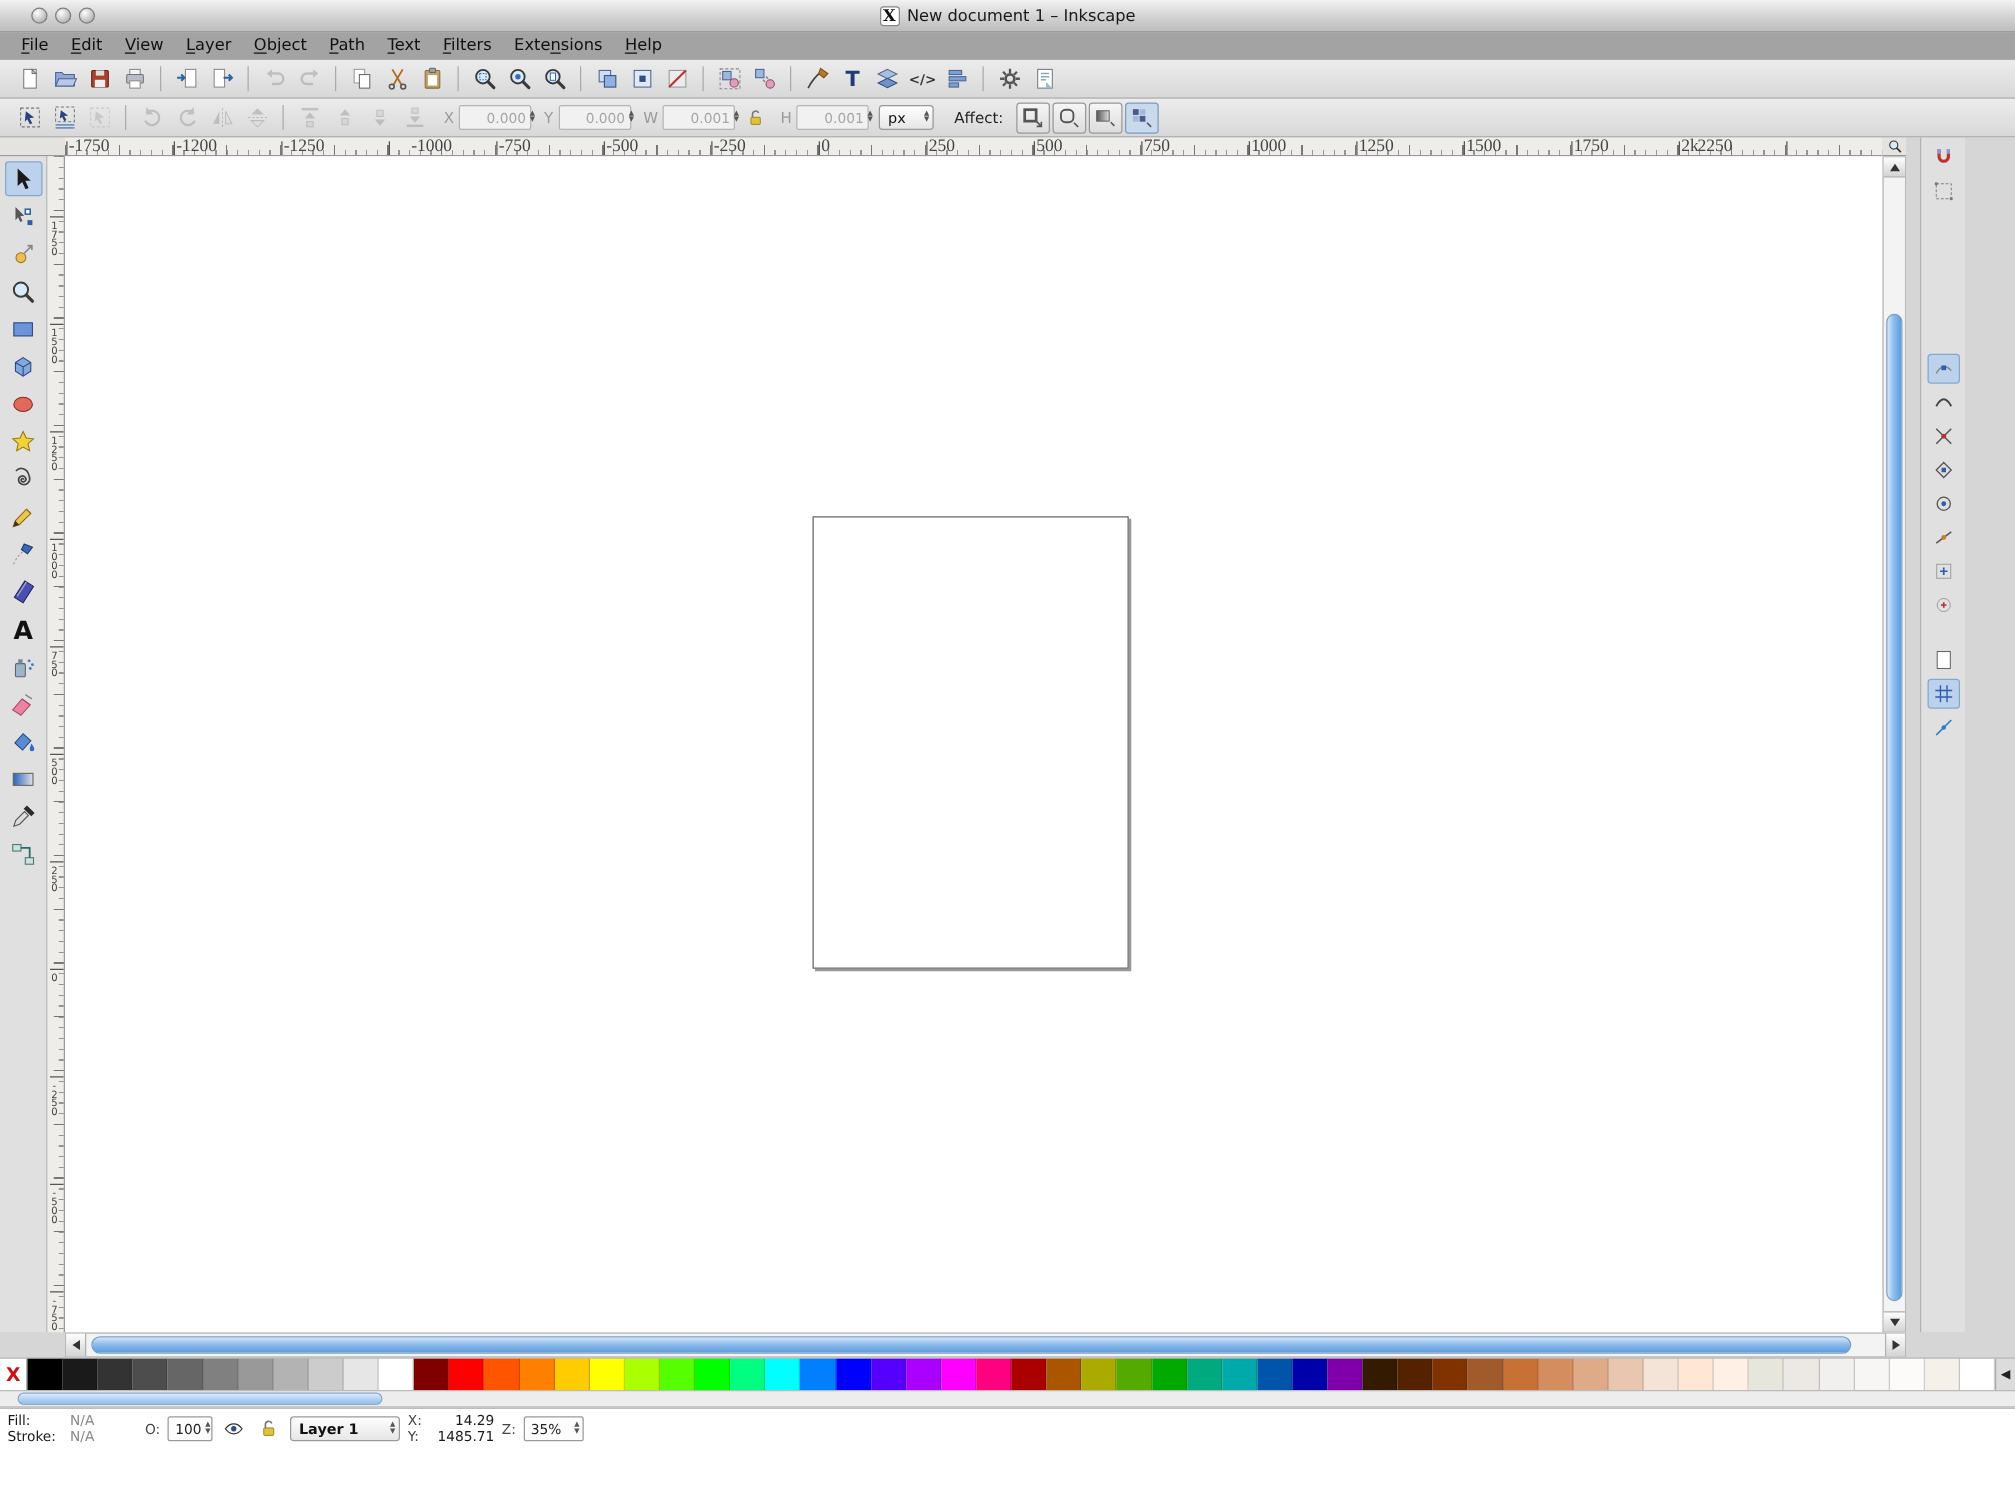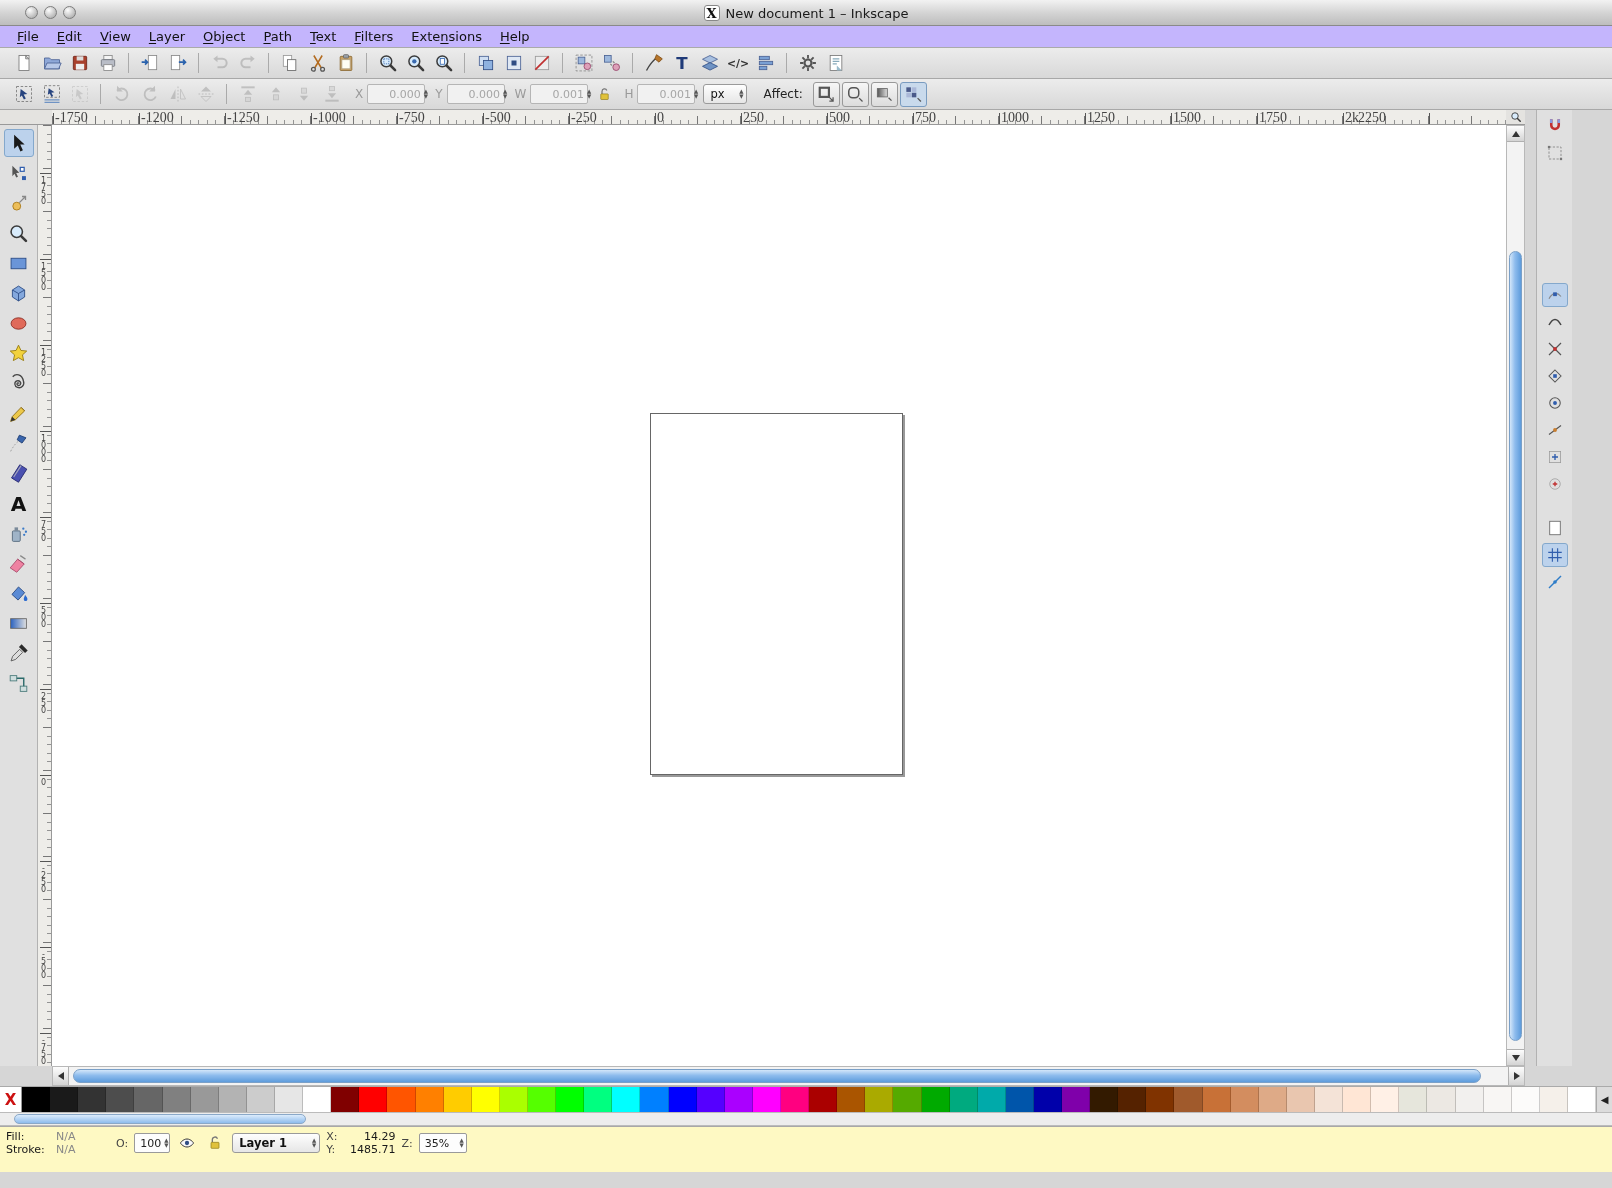--- a/index.html
+++ b/index.html
@@ -15,21 +15,21 @@
   .tl { position:absolute; top:6px; width:13px; height:13px; border-radius:50%;
     border:1px solid #7d7d7d; background:radial-gradient(circle at 35% 30%, #fdfdfd, #9e9e9e); }
   #title-center { position:absolute; left:0; right:0; top:0; height:26px;
     display:flex; align-items:center; justify-content:center; gap:6px; }
   #x11-icon { font-family:"DejaVu Serif","Liberation Serif",serif; font-weight:bold; font-size:13px;
     color:#111; background:#fff; border:1px solid #888; border-radius:3px; width:16px; height:16px;
     display:flex; align-items:center; justify-content:center; }
   #title-text { font-size:13px; font-weight:normal; color:#1a1a1a; }
 
   
-  #menubar { left:0; top:26px; width:1612px; height:22px; background:#c4b5fd;
+  #menubar { left:0; top:26px; width:1612px; height:22px; background:#a3a3a3;
     border-bottom:1px solid #aaa; display:flex; align-items:center; padding-left:8px; }
   .menu-item { padding:2px 9px; font-size:13px; color:#111; white-space:nowrap; }
 
   
   .toolbar { left:0; width:1612px; background:linear-gradient(#ececec,#d8d8d8);
     border-bottom:1px solid #a8a8a8; display:flex; align-items:center; }
   #tb-main { top:48px; height:31px; padding-left:10px; gap:1px; }
   #tb-ctrl { top:79px; height:31px; padding-left:10px; }
   .tbtn { width:27px; height:26px; display:flex; align-items:center; justify-content:center; border-radius:3px; flex:0 0 auto; }
   .tbtn svg { width:20px; height:20px; }
@@ -126,21 +126,21 @@
   #palette-swatches { flex:1 1 auto; display:flex; }
   .swatch { flex:1 1 0; border-right:1px solid rgba(0,0,0,.18); }
   #palette-arrow { flex:0 0 16px; display:flex; align-items:center; justify-content:center;
     color:#222; font-size:10px; background:#dcdcdc; border-left:1px solid #aaa; }
   #palette-scroll { left:0; top:1112px; width:1612px; height:14px; background:#ededed;
     border-top:1px solid #bbb; border-bottom:1px solid #bbb; }
   #pthumb { position:absolute; left:14px; width:292px; top:1px; bottom:1px; border-radius:6px;
     background:linear-gradient(#dcecfc,#8ebced); border:1px solid #8aa8c8; }
 
   
-  #statusbar { left:0; top:1126px; width:1612px; height:46px; background:#fef9c3; border-top:1px solid #a8a8a8; }
+  #statusbar { left:0; top:1126px; width:1612px; height:62px; background:#ffffff; border-top:1px solid #a8a8a8; }
   #sb-row { display:flex; align-items:center; height:32px; width:100%; padding:0 6px; gap:6px; }
   #fs-block { display:grid; grid-template-columns:42px 40px; font-size:11px; line-height:13px; column-gap:8px; }
   .fs-lab { color:#1a1a1a; }
   .fs-val { color:#888; }
   .sb-lab { font-size:11px; color:#444; }
   .sbtn { width:22px; height:20px; display:flex; align-items:center; justify-content:center; }
   .sbtn svg { width:16px; height:16px; }
   #status-msg { flex:1 1 auto; font-size:12px; color:#1a1a1a; padding:0 10px; white-space:nowrap; overflow:hidden; }
   #coord-block { display:grid; grid-template-columns:auto 54px; font-size:11px; line-height:13px; column-gap:4px; }
   #coord-block .coord-val { text-align:right; color:#1a1a1a; }
@@ -511,21 +511,21 @@
 
   <div class="abs" id="corner-tl"></div>
   <div class="abs" id="hruler">
       <div class="htick" style="left: 1px;"></div>
       <span class="hlabel" style="left: 3px;">-1750</span>
       <div class="htick" style="left: 87px;"></div>
       <span class="hlabel" style="left: 89px;">-1200</span>
       <div class="htick" style="left: 173px;"></div>
       <span class="hlabel" style="left: 175px;">-1250</span>
       <div class="htick" style="left: 259px;"></div>
-      <span class="hlabel" style="left: 261px;">-1000</span>
+      <span class="hlabel" style="left: 277px;">-1000</span>
       <div class="htick" style="left: 345px;"></div>
       <span class="hlabel" style="left: 347px;">-750</span>
       <div class="htick" style="left: 431px;"></div>
       <span class="hlabel" style="left: 433px;">-500</span>
       <div class="htick" style="left: 517px;"></div>
       <span class="hlabel" style="left: 519px;">-250</span>
       <div class="htick" style="left: 603px;"></div>
       <span class="hlabel" style="left: 605px;">0</span>
       <div class="htick" style="left: 689px;"></div>
       <span class="hlabel" style="left: 691px;">250</span>

